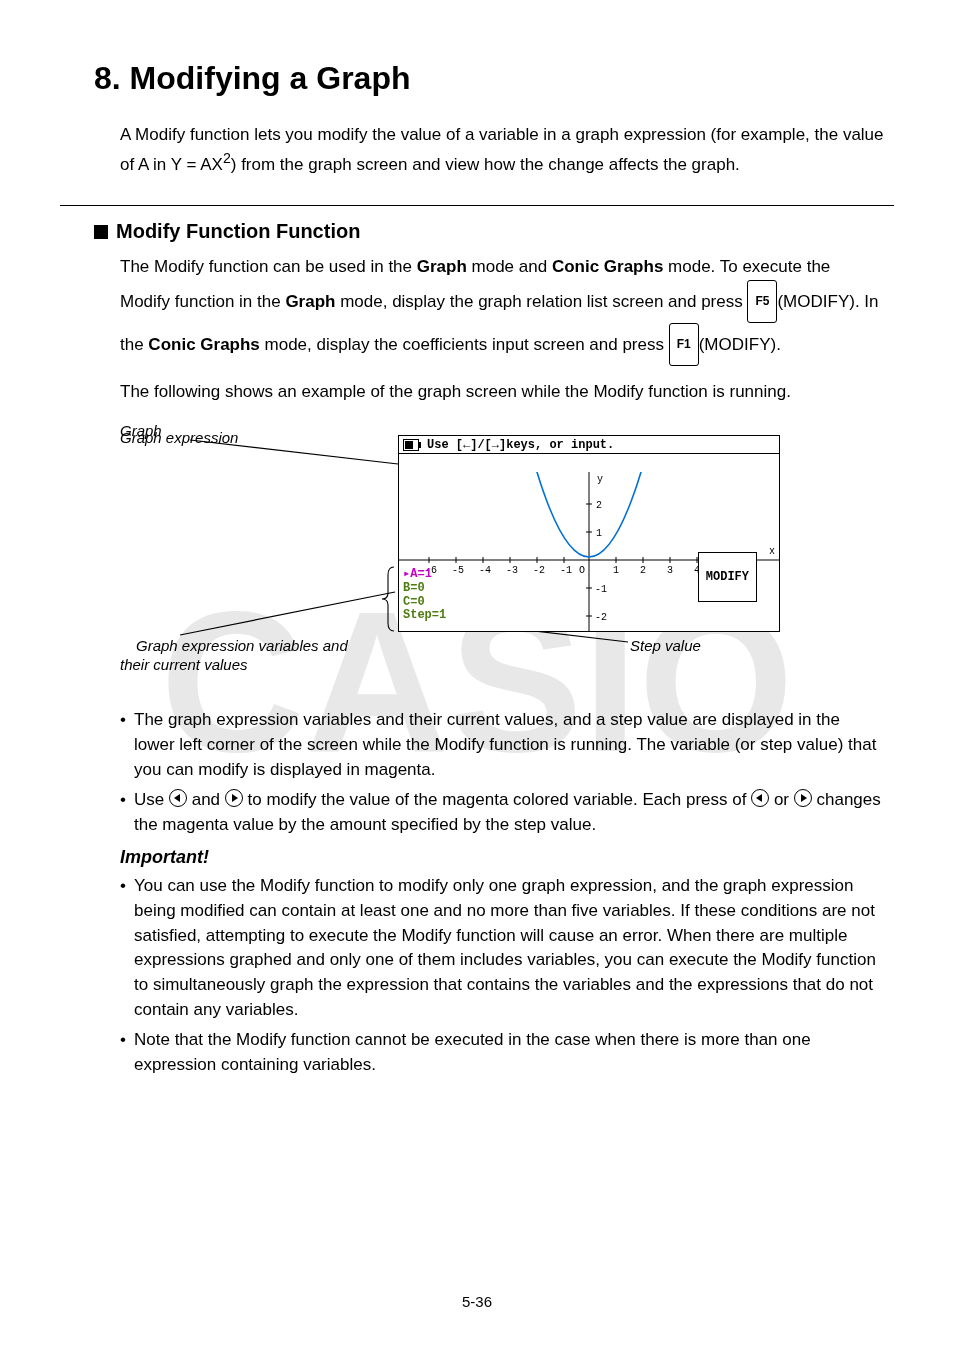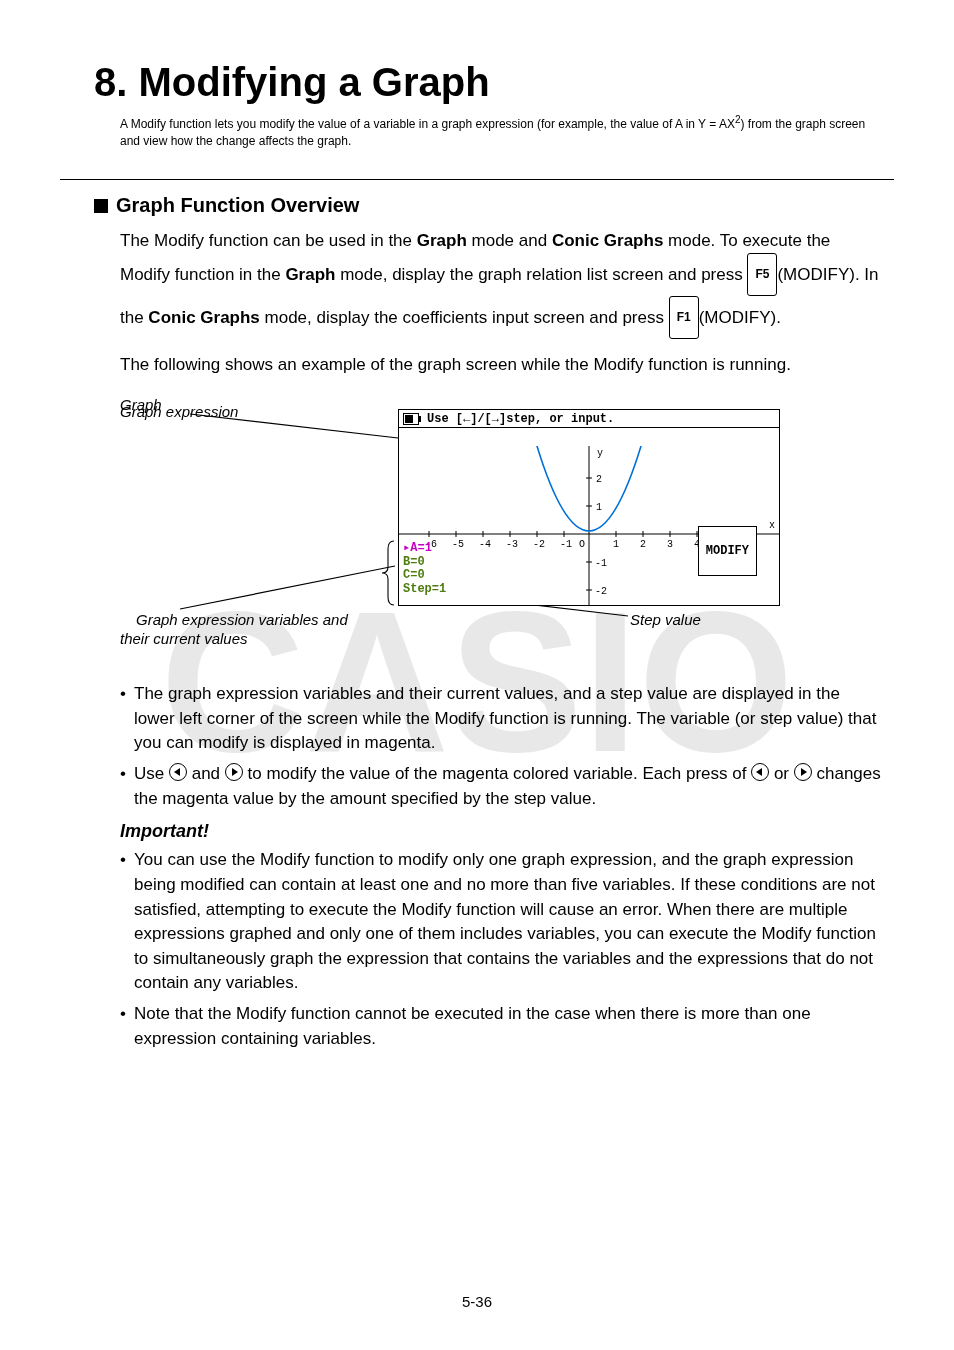--- a/index.html
+++ b/index.html
@@ -24,28 +24,28 @@
     left: 50%;
     top: 50%;
     transform: translate(-50%, -48%);
     pointer-events: none;
     z-index: 0;
   }
   .watermark svg { display: block; }
   .content { position: relative; z-index: 1; }
 
   h1.section-title {
-    font-size: 40px;
-    font-weight: 700;
-    margin: 0 0 8px 34px;
+    font-size: 32px;
+    font-weight: 700;
+    margin: 0 0 26px 34px;
   }
   .intro {
     margin-left: 60px;
     margin-right: 10px;
-    font-size: 12px;
+    font-size: 17px;
     line-height: 1.45;
     margin-bottom: 28px;
   }
 
   hr.div {
     border: none;
     border-top: 1.5px solid #000;
     margin: 0 0 14px 0;
   }
 
@@ -253,21 +253,21 @@
   <div class="content">
     <h1 class="section-title">8. Modifying a Graph</h1>
 
     <div class="intro">
       <span>A Modify function lets you modify the value of a variable in a graph expression (for example, the value of A in Y = AX</span><sup>2</sup><span>) from the graph screen and view how the change affects the graph.</span>
     </div>
 
     <hr class="div">
 
     <h2 class="sub">
-      <span class="bullet-square"></span><span>Graph Function Overview</span>
+      <span class="bullet-square"></span><span>Modify Function Function</span>
     </h2>
 
     <div class="para">
       <span>The Modify function can be used in the </span><strong>Graph</strong><span> mode and </span><strong>Conic Graphs</strong><span> mode. To execute the Modify function in the </span><strong>Graph</strong><span> mode, display the graph relation list screen and press </span><span class="key">F5</span><span>(MODIFY). In the </span><strong>Conic Graphs</strong><span> mode, display the coefficients input screen and press </span><span class="key">F1</span><span>(MODIFY).</span>
     </div>
 
     <div class="para">The following shows an example of the graph screen while the Modify function is running.</div>
 
     <div class="figure-wrap" style="position:relative; height:260px;">
 
@@ -284,21 +284,21 @@
         <line x1="508" y1="220" x2="338" y2="200" stroke="#000" stroke-width="1.2"></line>
 
         <path d="M274 145 q-6 0 -6 8 v18 q0 6 -6 6 q6 0 6 6 v18 q0 8 6 8" fill="none" stroke="#000" stroke-width="1.1"></path>
       </svg>
 
       <div class="calc-screen" style="left:278px; top:13px;">
         <div class="calc-header">
           <span class="battery">
               <span class="fill"></span>
             </span>
-          <span>Use [←]/[→]step, or input.</span>
+          <span>Use [←]/[→]keys, or input.</span>
         </div>
 
         <svg class="calc-plot" viewBox="0 0 380 160" preserveAspectRatio="none">
 
           <line x1="0" y1="88" x2="380" y2="88" stroke="#000" stroke-width="1"></line>
           <line x1="190" y1="0" x2="190" y2="160" stroke="#000" stroke-width="1"></line>
 
           <g stroke="#000" stroke-width="1">
             <line x1="30" y1="85" x2="30" y2="91"></line>
               <line x1="57" y1="85" x2="57" y2="91"></line>

